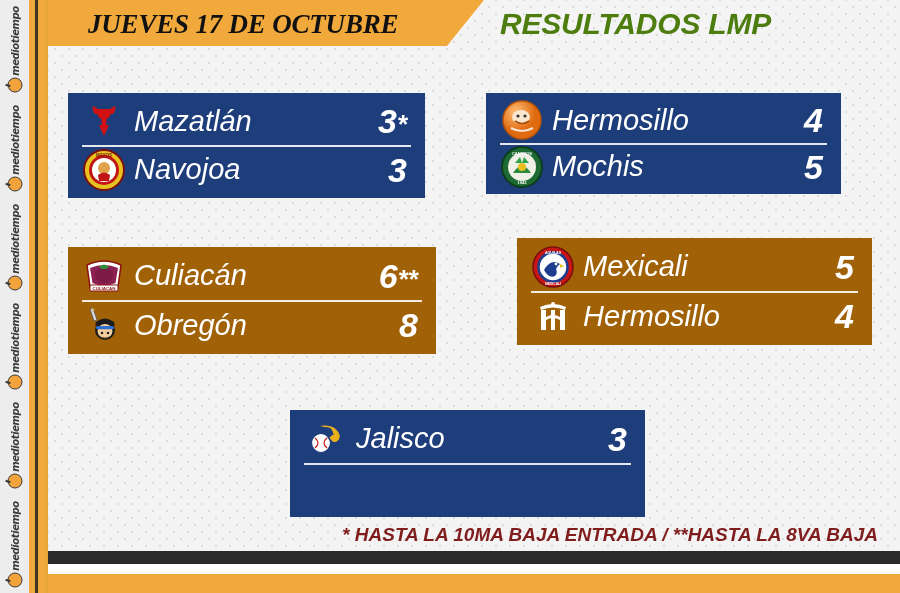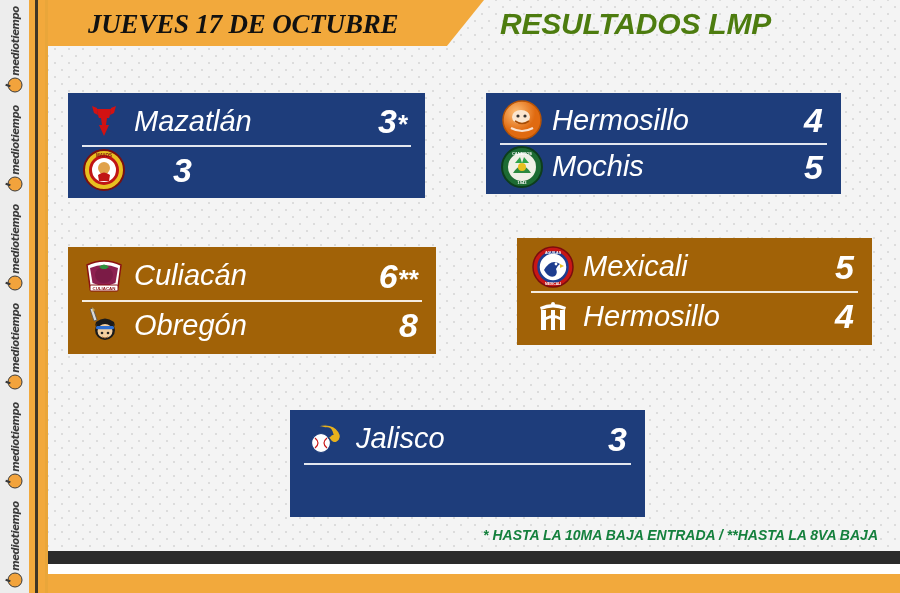--- a/index.html
+++ b/index.html
@@ -206,24 +206,24 @@
 
   
   .footnote {
     position: absolute;
     left: 330px; top: 524px;
     width: 548px; height: 22px;
     display: flex;
     align-items: center;
     justify-content: flex-end;
     font-family: "Liberation Sans", sans-serif;
-    font-size: 14px;
+    font-size: 19px;
     font-weight: 700;
     font-style: italic;
-    color: #15803d;
+    color: #7f1d1d;
     white-space: nowrap;
   }
 
   
   .bar-dark {
     position: absolute;
     left: 48px; top: 551px;
     width: 852px; height: 13px;
     background: #2b2b2b;
   }
@@ -304,20 +304,21 @@
           <div class="logo">
             <svg width="42" height="42" viewBox="0 0 42 42">
               <circle cx="21" cy="21" r="20" fill="#e8c020" stroke="#7a1010" stroke-width="2"></circle>
               <circle cx="21" cy="21" r="14" fill="#ffffff"></circle>
               <circle cx="21" cy="21" r="13.5" fill="none" stroke="#c01515" stroke-width="3"></circle>
               <circle cx="21" cy="19" r="6" fill="#e0a24a"></circle>
               <path d="M15 26 q6 -5 12 0 l-1 6 h-10z" fill="#c01515"></path>
               <text x="21" y="8" font-size="4.5" fill="#7a1010" text-anchor="middle" font-family="sans-serif" font-weight="bold">MAYOS</text>
             </svg>
           </div>
+          <div class="team">Navojoa</div>
           <div class="score"><span>3</span></div>
         </div>
       </div>
       <div class="card blue" id="card-1">
         <div class="row">
           <div class="logo">
             <svg width="42" height="42" viewBox="0 0 42 42">
               <defs>
                 <radialGradient id="orng" cx="35%" cy="30%">
                   <stop offset="0%" stop-color="#ffc078"></stop>

